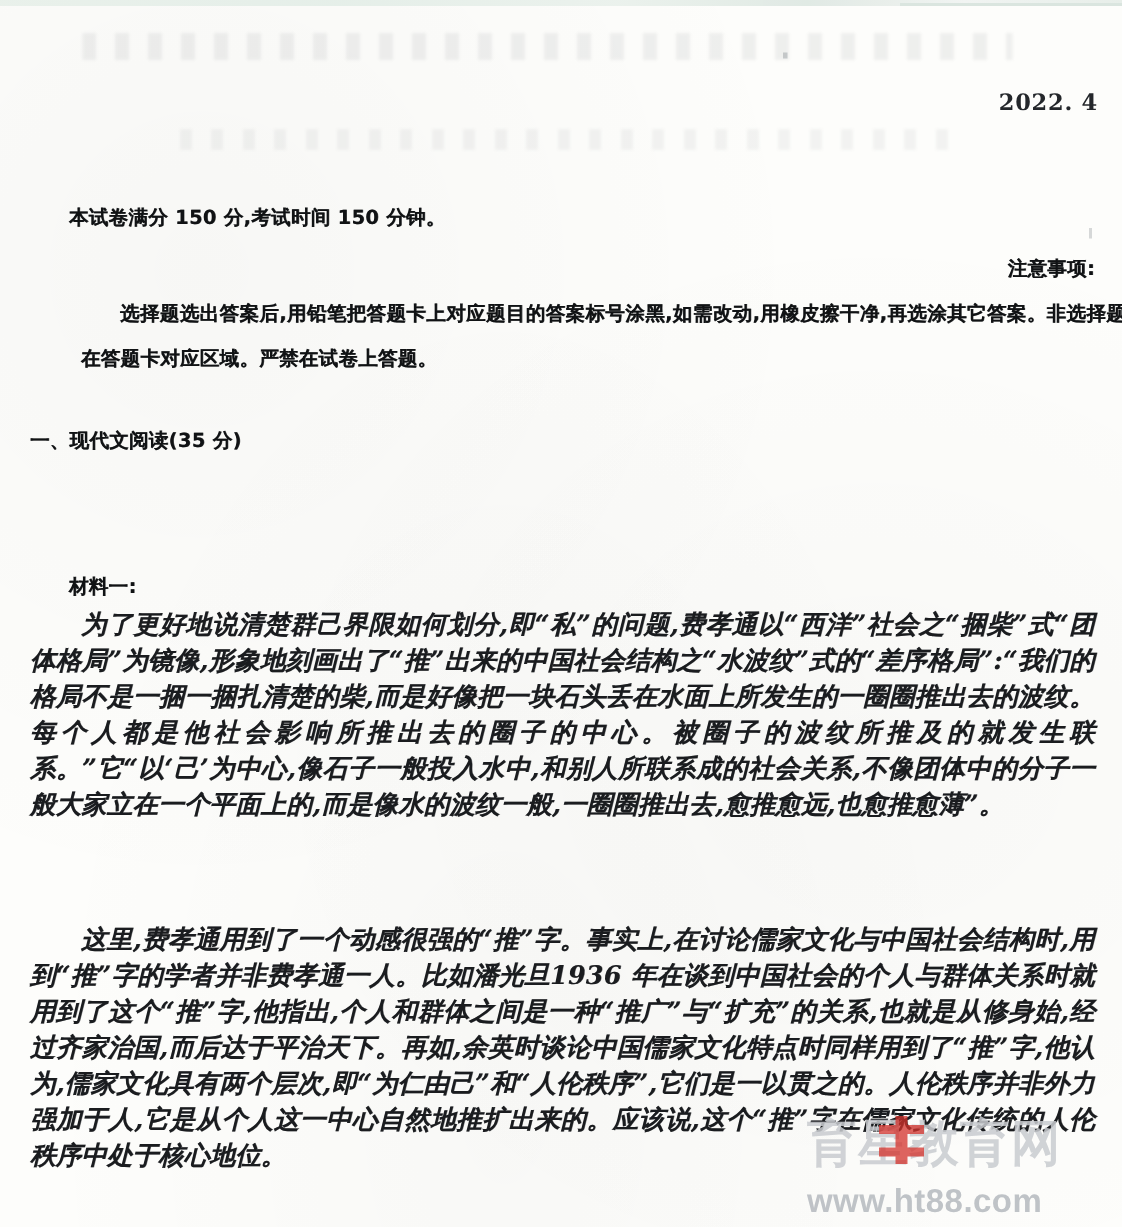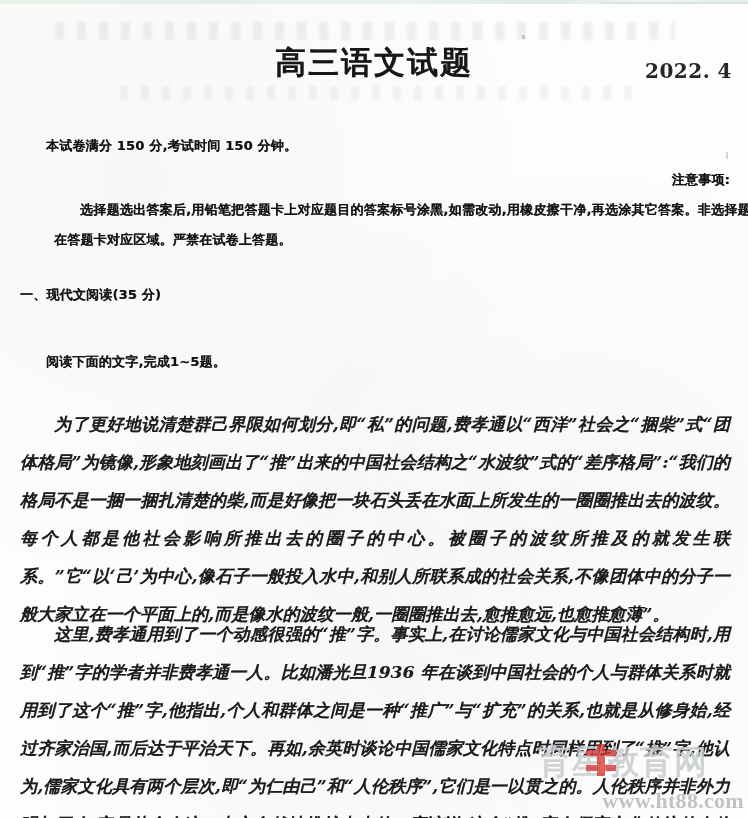--- a/index.html
+++ b/index.html
@@ -89,21 +89,21 @@
     font-size: 31px;
     letter-spacing: 2px;
     color: #15171a;
     text-shadow: 0.4px 0.3px 0 rgba(20,20,20,0.55);
   }
   .doc-date {
     position: absolute;
     top: 59px;
     right: 16px;
     font-family: "DejaVu Serif", "Liberation Serif", serif;
-    font-size: 20px;
+    font-size: 15px;
     font-weight: 600;
     color: #24272b;
     letter-spacing: 0.5px;
   }
 
   
   .blk {
     position: absolute;
     left: 20px;
     width: 710px;
@@ -118,21 +118,21 @@
     letter-spacing: 0.2px;
     color: #101214;
     text-shadow: 0.35px 0 0 rgba(16,18,20,0.7);
   }
   
   .fang {
     font-family: "DejaVu Serif", "Liberation Serif", serif;
     font-style: italic;
     font-weight: 600;
     font-size: 17px;
-    line-height: 38px;
+    line-height: 24px;
     letter-spacing: 0.1px;
     color: #1a1c1f;
     text-align: justify;
     text-justify: inter-character;
     text-shadow: 0.3px 0.2px 0 rgba(26,28,31,0.5);
   }
   .indent2 { text-indent: 2em; }
 
   .line-marks { text-align: justify; }
 
@@ -182,56 +182,54 @@
     position: absolute;
     left: 0; top: 21px;
     width: 30px; height: 6px;
     background: #d4322c;
   }
   .wm-url {
     position: absolute;
     bottom: 4px;
     left: 0;
     width: 206px;
-    text-align: right;
-    font-family: Liberation Serif, serif;
+    font-family: Liberation Sans, sans-serif;
     font-weight: 700;
     font-size: 22px;
     letter-spacing: 0.3px;
     color: #b9bdc2;
     opacity: 0.9;
   }
 </style>
 </head>
 <body>
 
 <div class="page">
 
   <div class="scan-top-strip"></div>
   <div class="ghost-band"></div>
   <div class="ghost-band-2"></div>
 
   <div class="speck" style="left:522px;top:35px;width:3px;height:4px;"></div>
   <div class="speck" style="left:726px;top:152px;width:2px;height:7px;opacity:0.4;"></div>
 
-  <div class="doc-title">高三语文试题</div>
 
   <div class="doc-date">2022. 4</div>
 
   <div class="blk hei indent2" style="top:131px;">本试卷满分 150 分,考试时间 150 分钟。</div>
 
   <div class="blk hei" style="top:165px;text-align:right;">注意事项:</div>
 
   <div class="blk hei indent2 line-marks" style="top:195px;margin-left:34px;">选择题选出答案后,用铅笔把答题卡上对应题目的答案标号涂黑,如需改动,用橡皮擦干净,再选涂其它答案。非选择题写在答题卡对应区域。严禁在试卷上答题。</div>
 
   <div class="blk hei" style="top:280px;">一、现代文阅读(35 分)</div>
 
 
-  <div class="blk hei indent2" style="top:347px;">阅读下面的文字,完成1~5题。</div>
-
+
+  <div class="blk hei indent2" style="top:377px;">材料一:</div>
 
   <div class="blk fang indent2" style="top:405px;">为了更好地说清楚群己界限如何划分,即“私”的问题,费孝通以“西洋”社会之“捆柴”式“团体格局”为镜像,形象地刻画出了“推”出来的中国社会结构之“水波纹”式的“差序格局”:“我们的格局不是一捆一捆扎清楚的柴,而是好像把一块石头丢在水面上所发生的一圈圈推出去的波纹。每个人都是他社会影响所推出去的圈子的中心。被圈子的波纹所推及的就发生联系。”它“以‘己’为中心,像石子一般投入水中,和别人所联系成的社会关系,不像团体中的分子一般大家立在一个平面上的,而是像水的波纹一般,一圈圈推出去,愈推愈远,也愈推愈薄”。</div>
 
   <div class="blk fang indent2" style="top:615px;">这里,费孝通用到了一个动感很强的“推”字。事实上,在讨论儒家文化与中国社会结构时,用到“推”字的学者并非费孝通一人。比如潘光旦1936 年在谈到中国社会的个人与群体关系时就用到了这个“推”字,他指出,个人和群体之间是一种“推广”与“扩充”的关系,也就是从修身始,经过齐家治国,而后达于平治天下。再如,余英时谈论中国儒家文化特点时同样用到了“推”字,他认为,儒家文化具有两个层次,即“为仁由己”和“人伦秩序”,它们是一以贯之的。人伦秩序并非外力强加于人,它是从个人这一中心自然地推扩出来的。应该说,这个“推”字在儒家文化传统的人伦秩序中处于核心地位。</div>
 
   <div class="watermark">
     <div class="wm-cn">育星教育网</div>
     <div class="wm-logo">
       <div class="bar-h1"></div>
       <div class="bar-v"></div>

